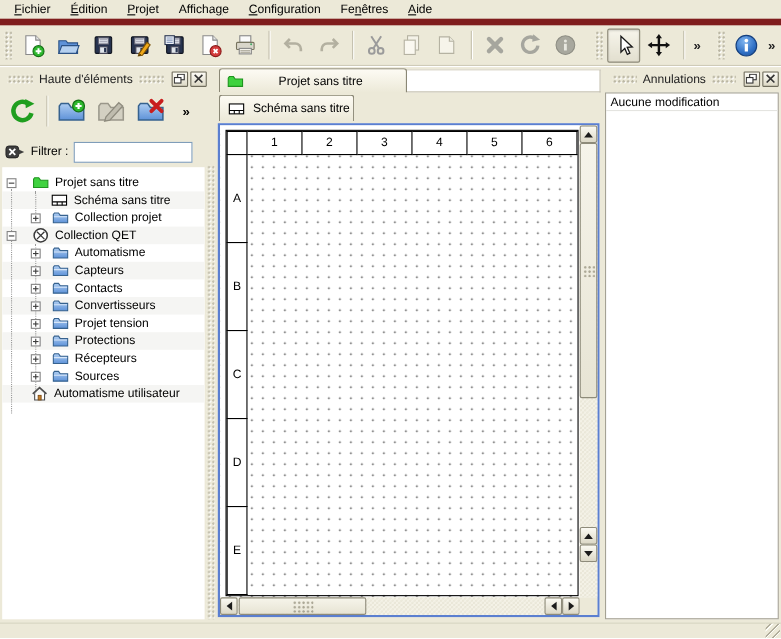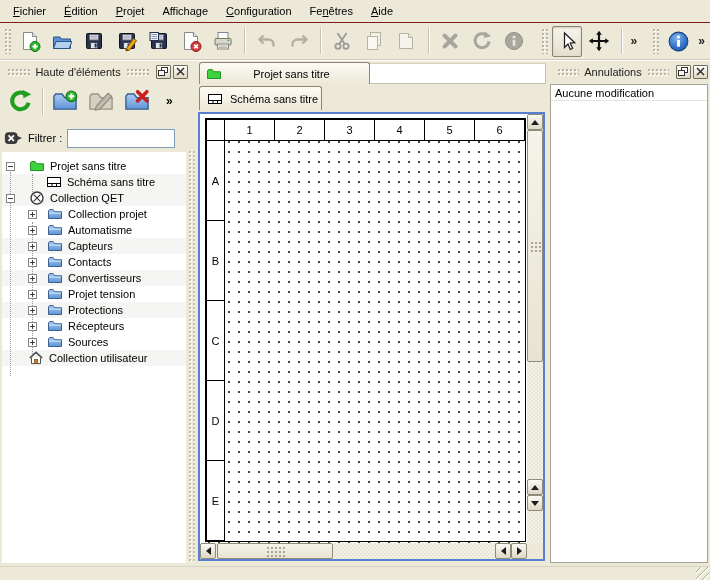--- a/index.html
+++ b/index.html
@@ -9,21 +9,21 @@
     background: #ece9d8;
     font-family: "Liberation Sans", sans-serif;
     font-size: 11px;
     color: #000;
     overflow: hidden;
   }
   
   .menubar {
     position:absolute; left:0; top:0; width:710px; height:23px;
     display:flex; align-items:center; padding-left:4px;
-    border-bottom:1px solid #7f1d1d;
+    border-bottom:6px solid #7f1d1d;
   }
   .menu-item { padding:3px 9px; cursor:default; }
   .menu-item .mn { text-decoration: underline; }
   
   .toolbar {
     position:absolute; left:0; top:23px; width:710px; height:37px;
     display:flex; align-items:center; gap:2px; padding:0 2px;
     border-bottom:1px solid #cfcbb8; box-shadow:0 1px 0 #fff;
   }
   .tb-handle { width:7px; height:26px; margin:0 2px;
@@ -418,51 +418,51 @@
   </div>
   <div class="trow alt">
     <span class="ind-s1"></span>
     <span class="ticon">
         <svg width="16" height="16">
           <use href="#icoSchema"></use>
         </svg>
       </span>
     <span class="tlabel">Schéma sans titre</span>
   </div>
+  <div class="trow">
+    <span class="ind1"></span>
+      <span class="exp plus"></span>
+      <span class="tgap1"></span>
+    <span class="ticon">
+        <svg width="16" height="16">
+          <use href="#icoFolderB"></use>
+        </svg>
+      </span>
+    <span class="tlabel">Collection projet</span>
+  </div>
   <div class="trow alt">
     <span class="ind0"></span>
       <span class="exp minus"></span>
       <span class="tgap0"></span>
     <span class="ticon">
         <svg width="16" height="16">
           <use href="#icoQet"></use>
         </svg>
       </span>
     <span class="tlabel">Collection QET</span>
   </div>
   <div class="trow">
     <span class="ind1"></span>
       <span class="exp plus"></span>
       <span class="tgap1"></span>
     <span class="ticon">
         <svg width="16" height="16">
           <use href="#icoFolderB"></use>
         </svg>
       </span>
-    <span class="tlabel">Collection projet</span>
-  </div>
-  <div class="trow">
-    <span class="ind1"></span>
-      <span class="exp plus"></span>
-      <span class="tgap1"></span>
-    <span class="ticon">
-        <svg width="16" height="16">
-          <use href="#icoFolderB"></use>
-        </svg>
-      </span>
     <span class="tlabel">Automatisme</span>
   </div>
   <div class="trow alt">
     <span class="ind1"></span>
       <span class="exp plus"></span>
       <span class="tgap1"></span>
     <span class="ticon">
         <svg width="16" height="16">
           <use href="#icoFolderB"></use>
         </svg>
@@ -535,21 +535,21 @@
       </span>
     <span class="tlabel">Sources</span>
   </div>
   <div class="trow alt">
     <span class="ind-s0"></span>
     <span class="ticon">
         <svg width="16" height="16">
           <use href="#icoHome"></use>
         </svg>
       </span>
-    <span class="tlabel">Collection utilisateur</span>
+    <span class="tlabel">Automatisme utilisateur</span>
   </div>
 </div>
 <div class="tree-strip"></div>
 
 <div class="tabbar-empty"></div>
 <div class="tab-outer">
   <span>
       <svg width="16" height="16">
         <use href="#icoFolderG"></use>
       </svg>

